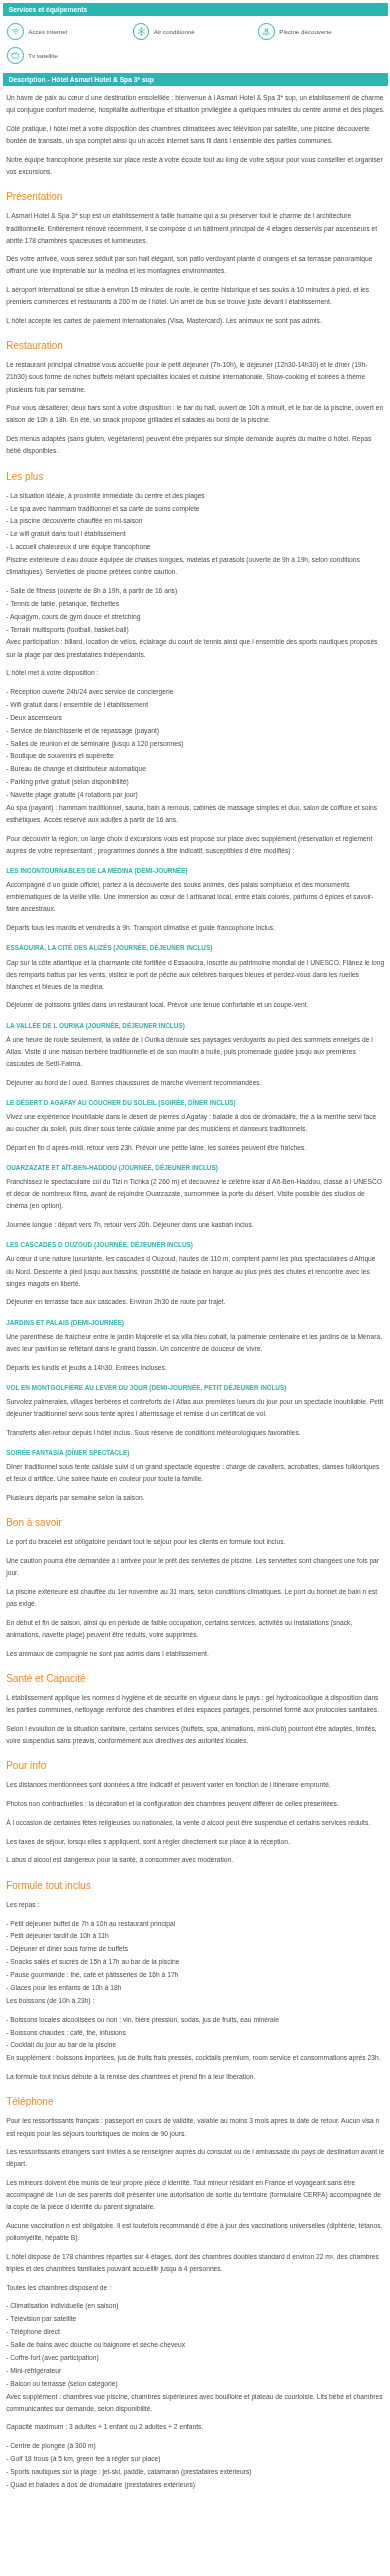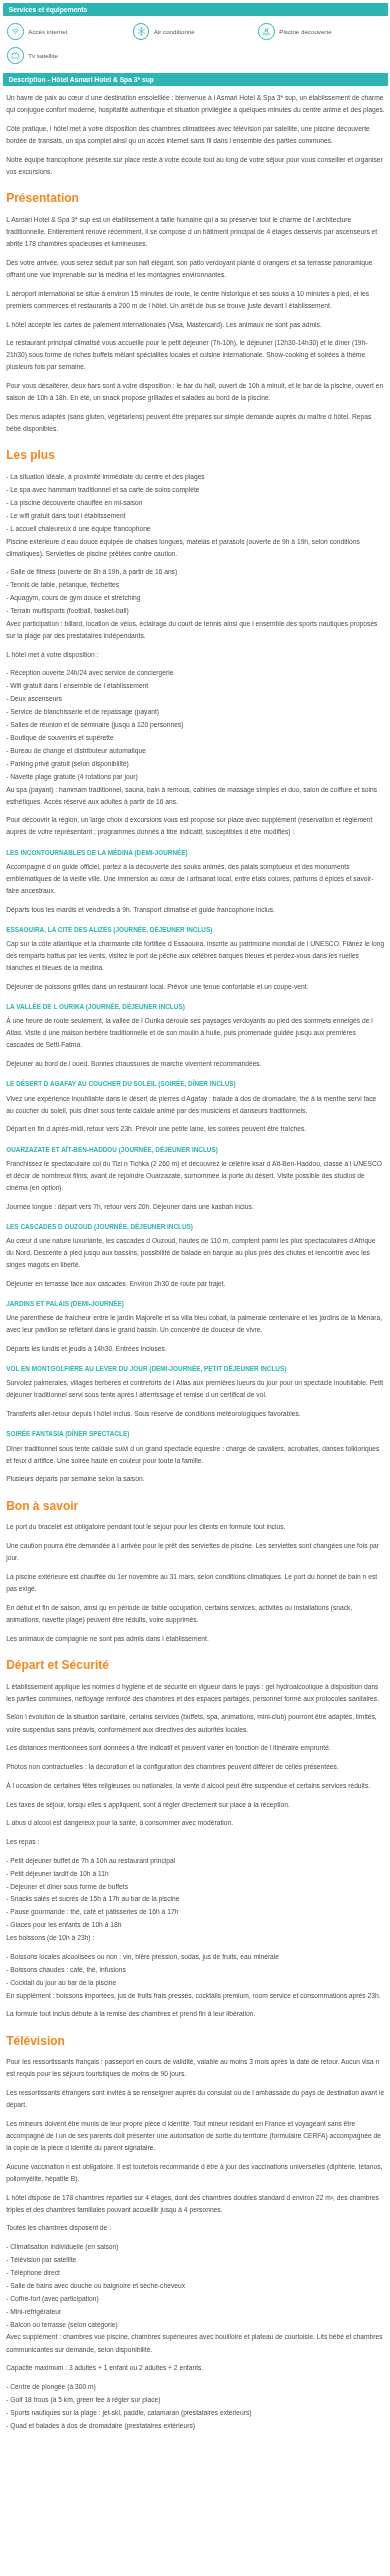--- a/index.html
+++ b/index.html
@@ -48,22 +48,22 @@
     color:#555;
   }
   .description-content{
     padding:6.2px 6.2px 15.5px 6.2px;
     color:var(--text);
     font-size:6.7px;
     line-height:1.8;
   }
   .heading{
     color:var(--orange);
-    font-size:12px;
-    font-weight:bold;
+    font-size:10px;
+    font-weight:normal;
     margin:10.3px 0 4.1px 0;
   }
   .teal-line{
     color:var(--teal);
     font-size:6.4px;
     font-weight:bold;
     margin:8.2px 0 2.6px 0;
   }
   .para{margin:0 0 6.7px 0;}
   .bullet{margin:0 0 1.5px 0;line-height:1.7;}
@@ -125,20 +125,21 @@
 
   <div class="description-content">
       <p class="para">Un havre de paix au cœur d une destination ensoleillée : bienvenue à l Asmari Hotel &amp; Spa 3* sup, un établissement de charme qui conjugue confort moderne, hospitalité authentique et situation privilégiée à quelques minutes du centre animé et des plages.</p>
       <p class="para">Côté pratique, l hôtel met à votre disposition des chambres climatisées avec télévision par satellite, une piscine découverte bordée de transats, un spa complet ainsi qu un accès internet sans fil dans l ensemble des parties communes.</p>
       <p class="para">Notre équipe francophone présente sur place reste à votre écoute tout au long de votre séjour pour vous conseiller et organiser vos excursions.</p>
       <div class="heading">Présentation</div>
       <p class="para">L Asmari Hotel &amp; Spa 3* sup est un établissement à taille humaine qui a su préserver tout le charme de l architecture traditionnelle. Entièrement rénové récemment, il se compose d un bâtiment principal de 4 étages desservis par ascenseurs et abrite 178 chambres spacieuses et lumineuses.</p>
       <p class="para">Dès votre arrivée, vous serez séduit par son hall élégant, son patio verdoyant planté d orangers et sa terrasse panoramique offrant une vue imprenable sur la médina et les montagnes environnantes.</p>
       <p class="para">L aéroport international se situe à environ 15 minutes de route, le centre historique et ses souks à 10 minutes à pied, et les premiers commerces et restaurants à 200 m de l hôtel. Un arrêt de bus se trouve juste devant l établissement.</p>
       <p class="para">L hôtel accepte les cartes de paiement internationales (Visa, Mastercard). Les animaux ne sont pas admis.</p>
+      <div class="heading">Restauration</div>
       <p class="para">Le restaurant principal climatisé vous accueille pour le petit déjeuner (7h-10h), le déjeuner (12h30-14h30) et le dîner (19h-21h30) sous forme de riches buffets mêlant spécialités locales et cuisine internationale. Show-cooking et soirées à thème plusieurs fois par semaine.</p>
       <p class="para">Pour vous désaltérer, deux bars sont à votre disposition : le bar du hall, ouvert de 10h à minuit, et le bar de la piscine, ouvert en saison de 10h à 18h. En été, un snack propose grillades et salades au bord de la piscine.</p>
       <p class="para">Des menus adaptés (sans gluten, végétariens) peuvent être préparés sur simple demande auprès du maître d hôtel. Repas bébé disponibles.</p>
       <div class="heading">Les plus</div>
       <div class="bullet">- La situation idéale, à proximité immédiate du centre et des plages</div>
       <div class="bullet">- Le spa avec hammam traditionnel et sa carte de soins complète</div>
       <div class="bullet">- La piscine découverte chauffée en mi-saison</div>
       <div class="bullet">- Le wifi gratuit dans tout l établissement</div>
       <div class="bullet">- L accueil chaleureux d une équipe francophone</div>
       <p class="para">Piscine extérieure d eau douce équipée de chaises longues, matelas et parasols (ouverte de 9h à 19h, selon conditions climatiques). Serviettes de piscine prêtées contre caution.</p>
@@ -185,42 +186,44 @@
       <p class="para">Transferts aller-retour depuis l hôtel inclus. Sous réserve de conditions météorologiques favorables.</p>
       <div class="teal-line">SOIRÉE FANTASIA (DÎNER SPECTACLE)</div>
       <p class="para">Dîner traditionnel sous tente caïdale suivi d un grand spectacle équestre : charge de cavaliers, acrobaties, danses folkloriques et feux d artifice. Une soirée haute en couleur pour toute la famille.</p>
       <p class="para">Plusieurs départs par semaine selon la saison.</p>
       <div class="heading">Bon à savoir</div>
       <p class="para">Le port du bracelet est obligatoire pendant tout le séjour pour les clients en formule tout inclus.</p>
       <p class="para">Une caution pourra être demandée à l arrivée pour le prêt des serviettes de piscine. Les serviettes sont changées une fois par jour.</p>
       <p class="para">La piscine extérieure est chauffée du 1er novembre au 31 mars, selon conditions climatiques. Le port du bonnet de bain n est pas exigé.</p>
       <p class="para">En début et fin de saison, ainsi qu en période de faible occupation, certains services, activités ou installations (snack, animations, navette plage) peuvent être réduits, voire supprimés.</p>
       <p class="para">Les animaux de compagnie ne sont pas admis dans l établissement.</p>
-      <div class="heading">Départ et Sécurité</div>
+      <div class="heading">Santé et Capacité</div>
       <p class="para">L établissement applique les normes d hygiène et de sécurité en vigueur dans le pays : gel hydroalcoolique à disposition dans les parties communes, nettoyage renforcé des chambres et des espaces partagés, personnel formé aux protocoles sanitaires.</p>
       <p class="para">Selon l évolution de la situation sanitaire, certains services (buffets, spa, animations, mini-club) pourront être adaptés, limités, voire suspendus sans préavis, conformément aux directives des autorités locales.</p>
+      <div class="heading">Pour info</div>
       <p class="para">Les distances mentionnées sont données à titre indicatif et peuvent varier en fonction de l itinéraire emprunté.</p>
       <p class="para">Photos non contractuelles : la décoration et la configuration des chambres peuvent différer de celles présentées.</p>
       <p class="para">À l occasion de certaines fêtes religieuses ou nationales, la vente d alcool peut être suspendue et certains services réduits.</p>
       <p class="para">Les taxes de séjour, lorsqu elles s appliquent, sont à régler directement sur place à la réception.</p>
       <p class="para">L abus d alcool est dangereux pour la santé, à consommer avec modération.</p>
+      <div class="heading">Formule tout inclus</div>
       <p class="para">Les repas :</p>
       <div class="bullet">- Petit déjeuner buffet de 7h à 10h au restaurant principal</div>
       <div class="bullet">- Petit déjeuner tardif de 10h à 11h</div>
       <div class="bullet">- Déjeuner et dîner sous forme de buffets</div>
       <div class="bullet">- Snacks salés et sucrés de 15h à 17h au bar de la piscine</div>
       <div class="bullet">- Pause gourmande : thé, café et pâtisseries de 16h à 17h</div>
       <div class="bullet">- Glaces pour les enfants de 10h à 18h</div>
       <p class="para">Les boissons (de 10h à 23h) :</p>
       <div class="bullet">- Boissons locales alcoolisées ou non : vin, bière pression, sodas, jus de fruits, eau minérale</div>
       <div class="bullet">- Boissons chaudes : café, thé, infusions</div>
       <div class="bullet">- Cocktail du jour au bar de la piscine</div>
       <p class="para">En supplément : boissons importées, jus de fruits frais pressés, cocktails premium, room service et consommations après 23h.</p>
       <p class="para">La formule tout inclus débute à la remise des chambres et prend fin à leur libération.</p>
-      <div class="heading">Télévision</div>
+      <div class="heading">Téléphone</div>
       <p class="para">Pour les ressortissants français : passeport en cours de validité, valable au moins 3 mois après la date de retour. Aucun visa n est requis pour les séjours touristiques de moins de 90 jours.</p>
       <p class="para">Les ressortissants étrangers sont invités à se renseigner auprès du consulat ou de l ambassade du pays de destination avant le départ.</p>
       <p class="para">Les mineurs doivent être munis de leur propre pièce d identité. Tout mineur résidant en France et voyageant sans être accompagné de l un de ses parents doit présenter une autorisation de sortie du territoire (formulaire CERFA) accompagnée de la copie de la pièce d identité du parent signataire.</p>
       <p class="para">Aucune vaccination n est obligatoire. Il est toutefois recommandé d être à jour des vaccinations universelles (diphtérie, tétanos, poliomyélite, hépatite B).</p>
       <p class="para">L hôtel dispose de 178 chambres réparties sur 4 étages, dont des chambres doubles standard d environ 22 m², des chambres triples et des chambres familiales pouvant accueillir jusqu à 4 personnes.</p>
       <p class="para">Toutes les chambres disposent de :</p>
       <div class="bullet">- Climatisation individuelle (en saison)</div>
       <div class="bullet">- Télévision par satellite</div>
       <div class="bullet">- Téléphone direct</div>
       <div class="bullet">- Salle de bains avec douche ou baignoire et sèche-cheveux</div>

